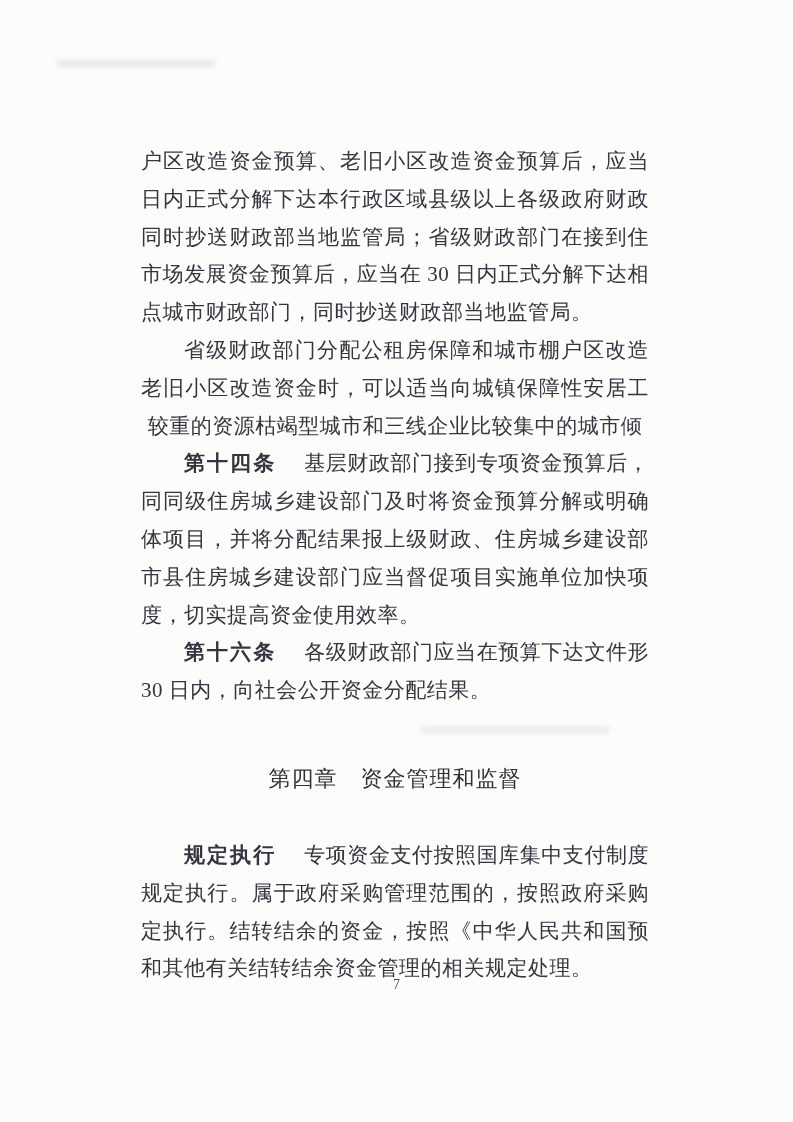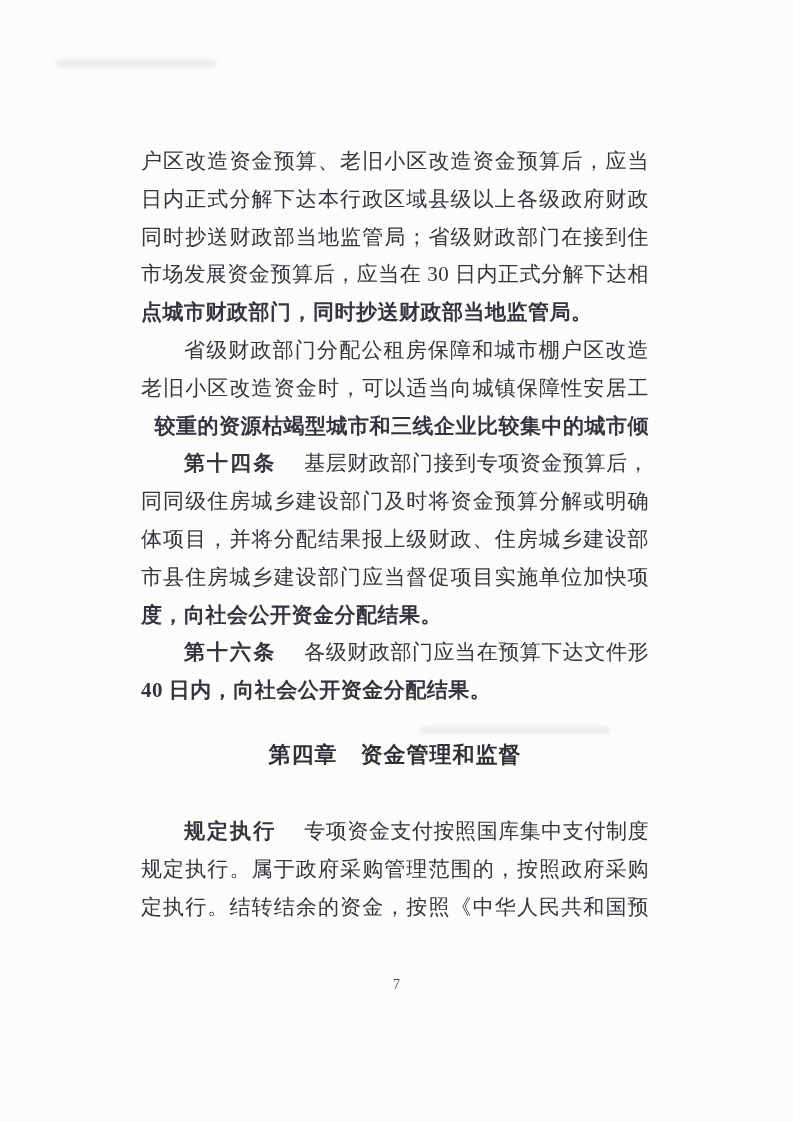--- a/index.html
+++ b/index.html
@@ -49,38 +49,37 @@
   .line {
     height: 37.8px;
     line-height: 37.8px;
     overflow: hidden;
     text-align: justify;
     text-align-last: justify;
     text-justify: inter-character;
     letter-spacing: 0.5px;
   }
   .line.last {
-    text-align: right;
+    text-align: center;
     text-align-last: left;
-    font-weight: bold;
   }
   .line.indent { text-indent: 43px; }
   .bold-prefix {
     font-weight: bold;
     letter-spacing: 2px;
     margin-right: 28px;
   }
   .chapter-heading {
-    margin-top: 26px;
+    margin-top: 50px;
     height: 38px;
     line-height: 38px;
     text-align: center;
     text-align-last: center;
     font-family: "Liberation Sans", "DejaVu Sans", sans-serif;
-    font-weight: bold;
+    font-weight: normal;
     font-size: 22px;
     letter-spacing: 1px;
     color: #303039;
   }
   .para-16 { margin-top: 39px; }
   .page-number {
     position: absolute;
     left: 0;
     top: 977px;
     width: 100%;
@@ -114,37 +113,38 @@
       <div class="line last">较重的资源枯竭型城市和三线企业比较集中的城市倾斜。</div>
     </div>
 
     <div class="paragraph">
       <div class="line indent">
         <span class="bold-prefix">第十四条</span><span>基层财政部门接到专项资金预算后，应当会</span>
       </div>
       <div class="line">同同级住房城乡建设部门及时将资金预算分解或明确到具</div>
       <div class="line">体项目，并将分配结果报上级财政、住房城乡建设部门备案。</div>
       <div class="line">市县住房城乡建设部门应当督促项目实施单位加快项目进</div>
-      <div class="line last">度，向社会公开资金分配结果。</div>
+      <div class="line last">度，切实提高资金使用效率。</div>
     </div>
 
     <div class="paragraph">
       <div class="line indent">
         <span class="bold-prefix">第十六条</span><span>各级财政部门应当在预算下达文件形成后</span>
       </div>
-      <div class="line last">40 日内，向社会公开资金分配结果。</div>
+      <div class="line last">30 日内，向社会公开资金分配结果。</div>
     </div>
 
     <div class="chapter-heading">第四章　资金管理和监督</div>
 
     <div class="paragraph para-16">
       <div class="line indent">
         <span class="bold-prefix">规定执行</span><span>专项资金支付按照国库集中支付制度有关</span>
       </div>
       <div class="line">规定执行。属于政府采购管理范围的，按照政府采购有关规</div>
       <div class="line">定执行。结转结余的资金，按照《中华人民共和国预算法》</div>
+      <div class="line last">和其他有关结转结余资金管理的相关规定处理。</div>
     </div>
 
   </div>
 
   <div class="page-number">7</div>
 
 </div>
 
 </body></html>

